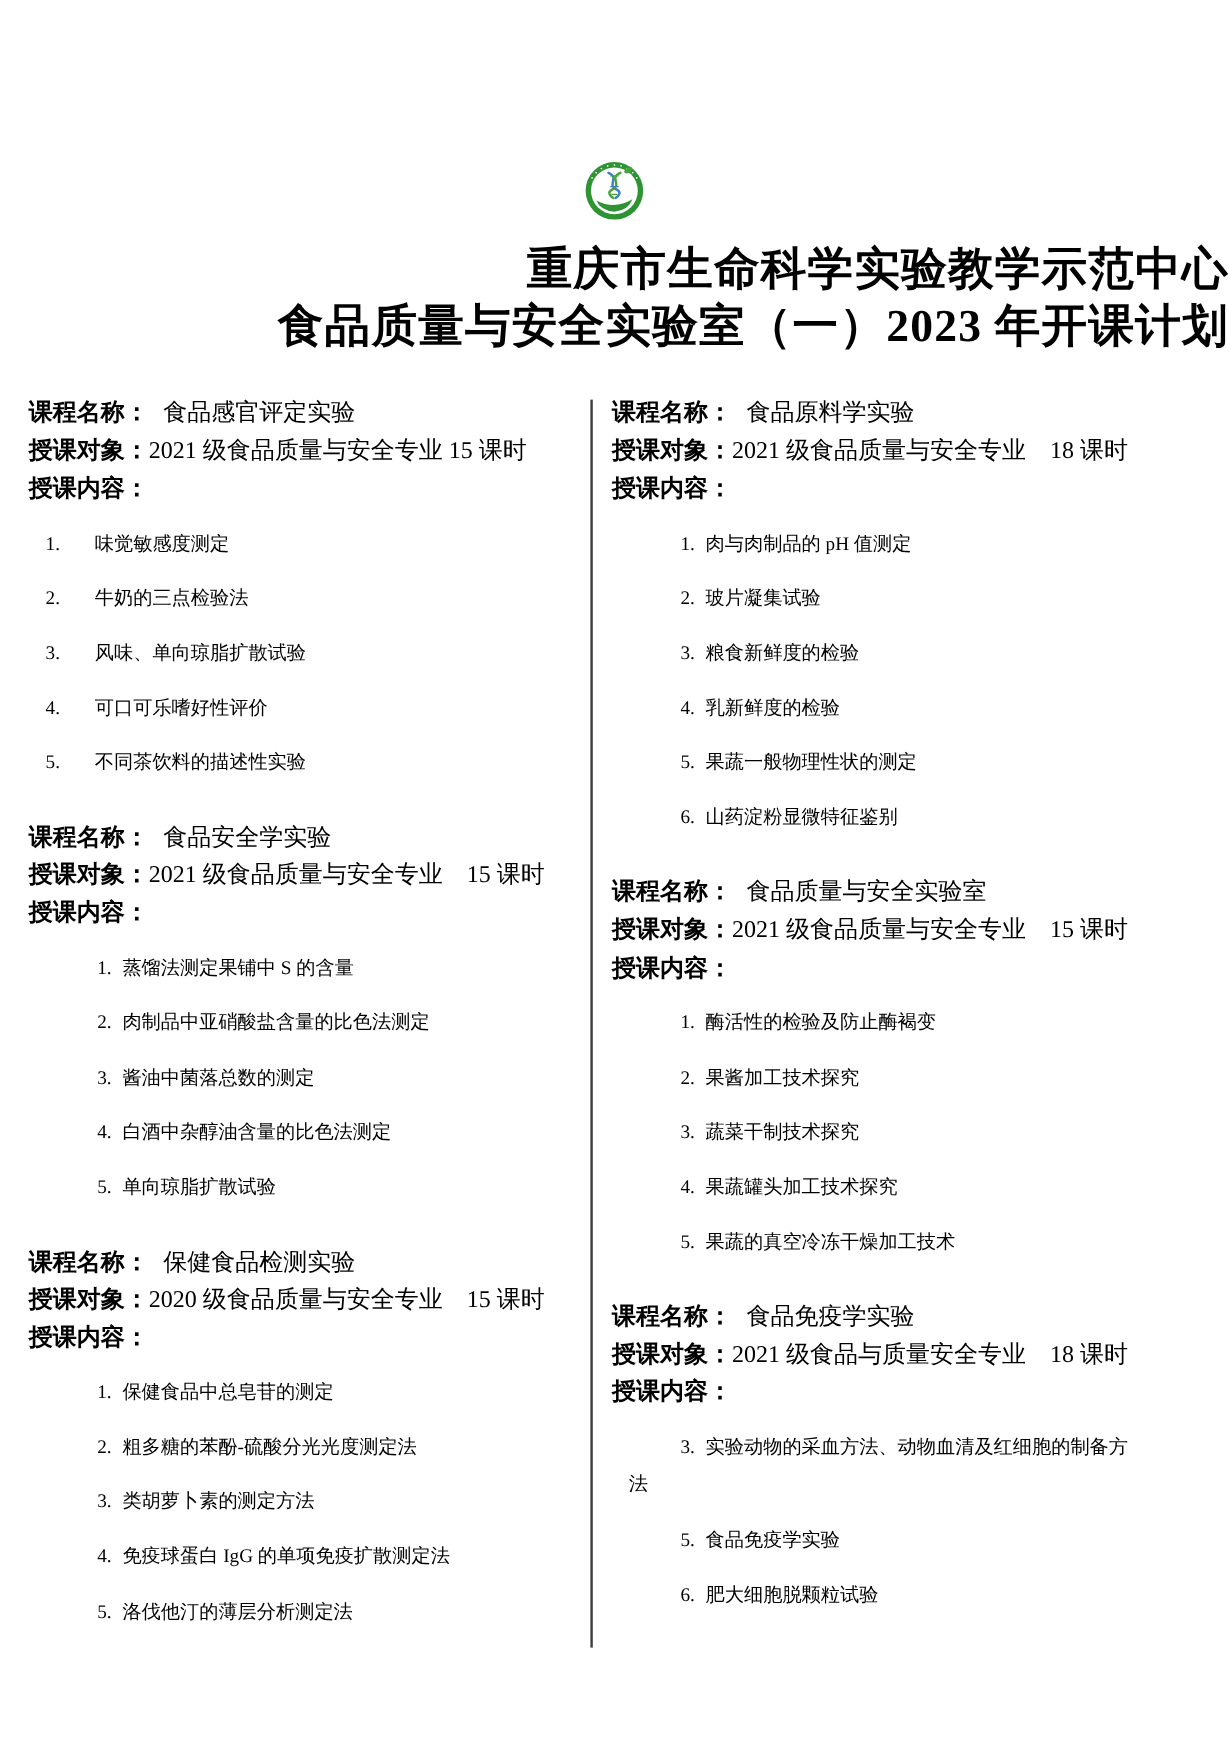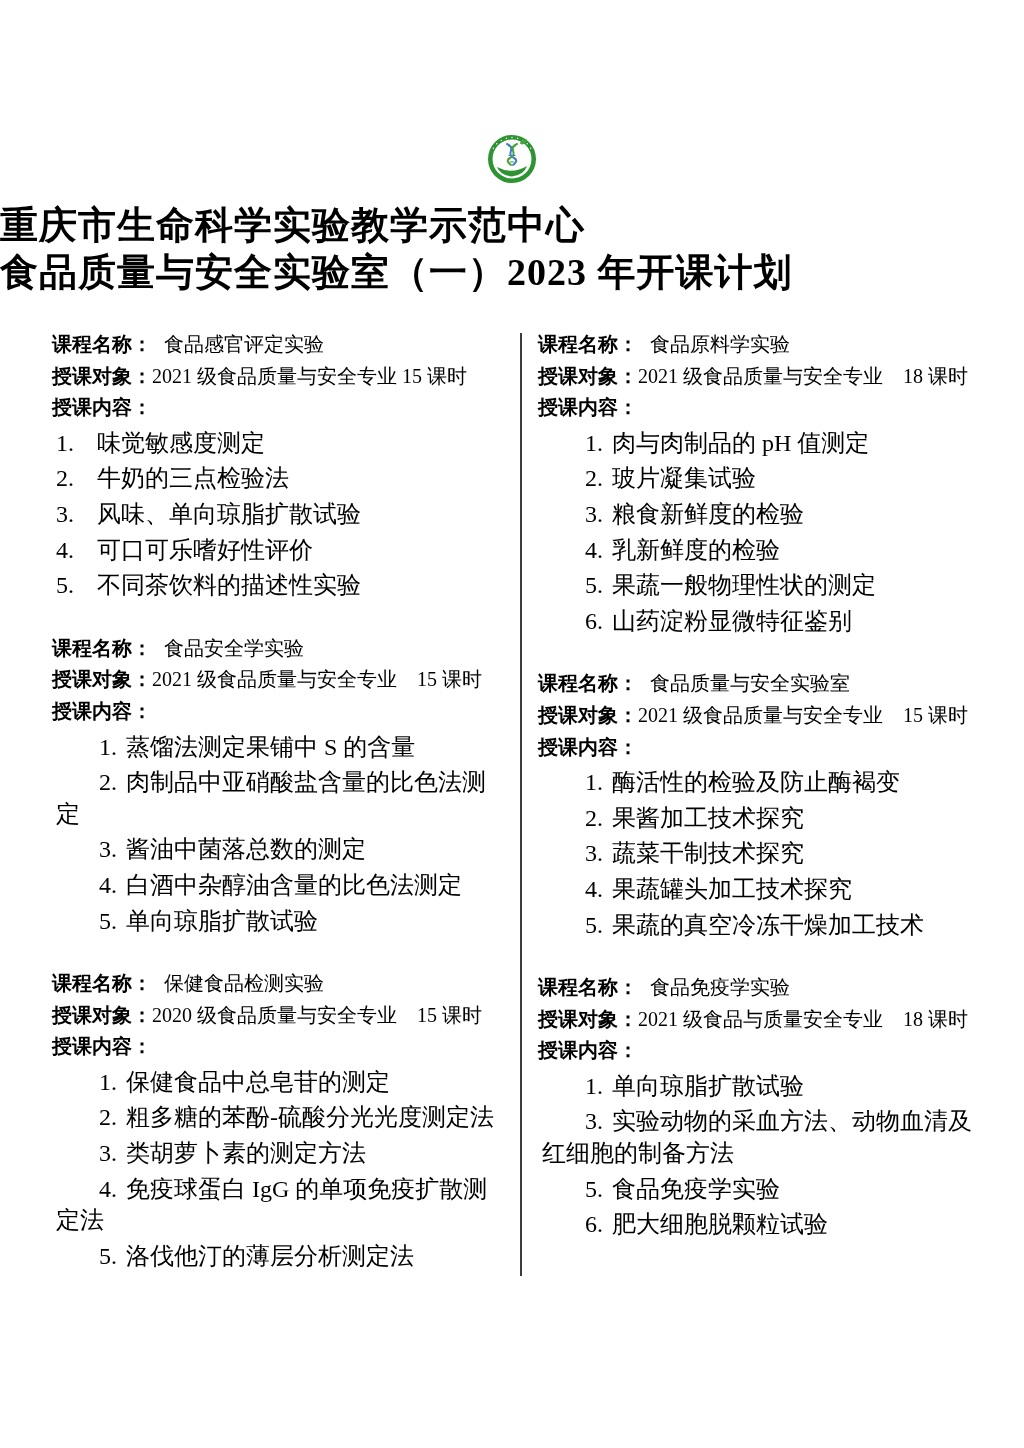--- a/index.html
+++ b/index.html
@@ -3,33 +3,33 @@
 <meta charset="utf-8">
 <style>
   html,body{margin:0;padding:0;}
   body{
     width:1024px;height:1448px;background:#ffffff;color:#000;
     font-family:"Liberation Serif","DejaVu Serif",serif;
     -webkit-font-smoothing:antialiased;
   }
   .logo-wrap{text-align:center;padding-top:134px;height:52px;}
   .title{
-    text-align:left;font-weight:bold;font-size:38px;line-height:47px;
+    text-align:right;font-weight:bold;font-size:38px;line-height:47px;
     margin:16px 0 0 0;letter-spacing:1px;
   }
-  .content{display:flex;align-items:stretch;padding:33px 0 0 52px;}
+  .content{display:flex;align-items:stretch;padding:33px 0 0 24px;}
   .col-left{width:452px;flex:0 0 452px;}
   .divider{width:2px;background:#3c3c3c;margin:4px 16px 0 16px;}
   .col-right{width:448px;flex:0 0 448px;}
   .course + .course{margin-top:31px;}
   .line{margin:0;line-height:31.6px;font-size:20px;}
   .lbl{font-weight:bold;}
   .lbl-gap{margin-right:12px;}
   ul.items{list-style:none;margin:0;padding:0;}
-  li.item{margin:4px;line-height:31.6px;font-size:24px;}
+  li.item{margin:14px;line-height:31.6px;font-size:16px;}
   
   li.item-flush .num{display:inline-block;width:41px;}
   
   li.item-indent{text-indent:43px;}
   li.item-indent .num{margin-right:9px;}
 </style>
 </head>
 <body>
 
 <div class="logo-wrap">
@@ -136,21 +136,20 @@
         <li class="item item-indent"><span class="num">4.</span><span>果蔬罐头加工技术探究</span></li>
         <li class="item item-indent"><span class="num">5.</span><span>果蔬的真空冷冻干燥加工技术</span></li>
       </ul>
     </div>
 
     <div class="course">
       <p class="line"><span class="lbl lbl-gap">课程名称：</span><span>食品免疫学实验</span></p>
       <p class="line"><span class="lbl">授课对象：</span><span>2021 级食品与质量安全专业　18 课时</span></p>
       <p class="line"><span class="lbl">授课内容：</span></p>
       <ul class="items">
-        <li class="item item-indent"><span class="num">1.</span><span>单向琼脂扩散试验</span></li>
         <li class="item item-indent"><span class="num">3.</span><span>实验动物的采血方法、动物血清及红细胞的制备方法</span></li>
         <li class="item item-indent"><span class="num">5.</span><span>食品免疫学实验</span></li>
         <li class="item item-indent"><span class="num">6.</span><span>肥大细胞脱颗粒试验</span></li>
       </ul>
     </div>
 
   </div>
 </div>
 
 </body></html>

